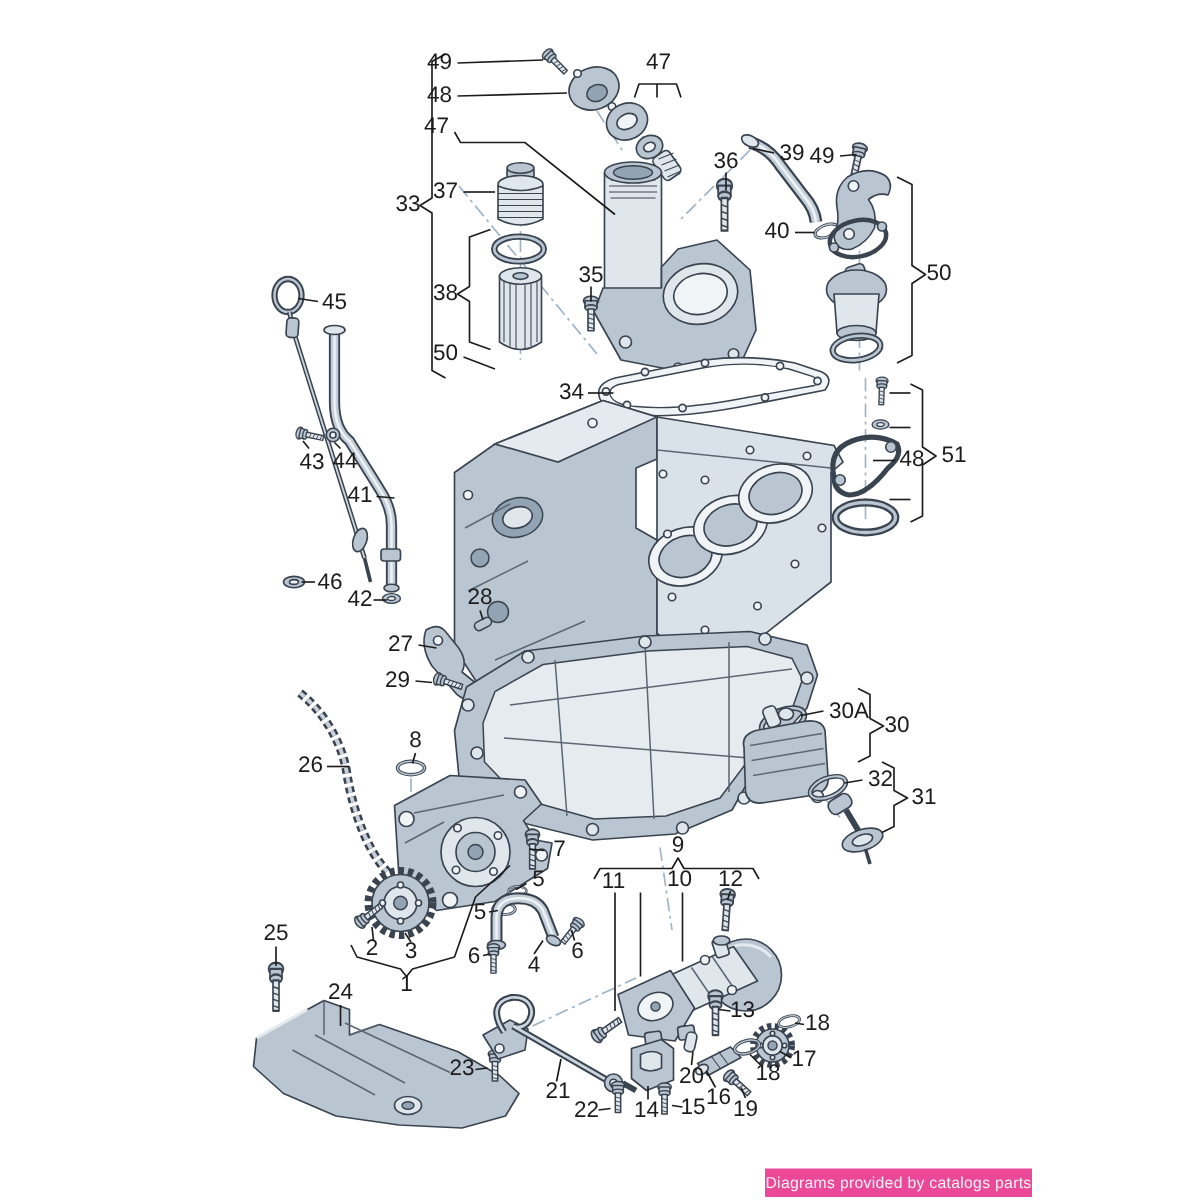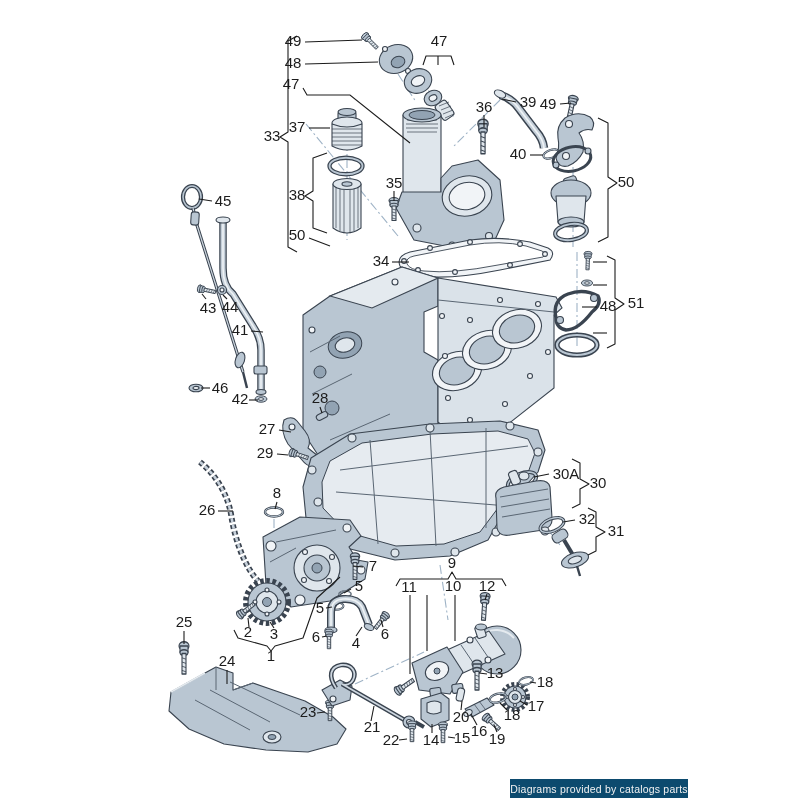--- a/index.html
+++ b/index.html
@@ -11,21 +11,21 @@
   .pm{fill:#b9c6d2;stroke:#3a4450;stroke-width:1.1;stroke-linejoin:round}
   .pd{fill:#92a3b3;stroke:#3a4450;stroke-width:1;stroke-linejoin:round}
   .pw{fill:#f1f4f7;stroke:#3a4450;stroke-width:1.1}
   .ln{stroke:#3a4450;stroke-width:.7;fill:none}
   .ln2{stroke:#5a6673;stroke-width:1;fill:none}
   
   .guide{stroke:#9fb3c6;stroke-width:1.1;fill:none;stroke-dasharray:9 3 2 3}
   .leader{stroke:#1c1c1c;stroke-width:1.1;fill:none}
   .bracket{stroke:#1c1c1c;stroke-width:1.1;fill:none;stroke-linejoin:round}
   .callout{font:15px "Liberation Sans",sans-serif;fill:#1c1c1c;text-anchor:middle;dominant-baseline:middle}
-  .footer-badge{position:absolute;left:510px;top:779px;width:178px;height:19px;background:#0c4a6e;
+  .footer-badge{position:absolute;left:510px;top:779px;width:178px;height:19px;background:#ec4899;
     color:#f2f2f2;font:10.5px "Liberation Sans",sans-serif;display:flex;align-items:center;justify-content:center;
     letter-spacing:.2px}
 </style>
 </head>
 <body>
 
 <div id="canvas">
 <svg id="exploded-svg" width="800" height="800" viewBox="0 0 800 800">
   <defs>
     <g id="sym-bolt">

